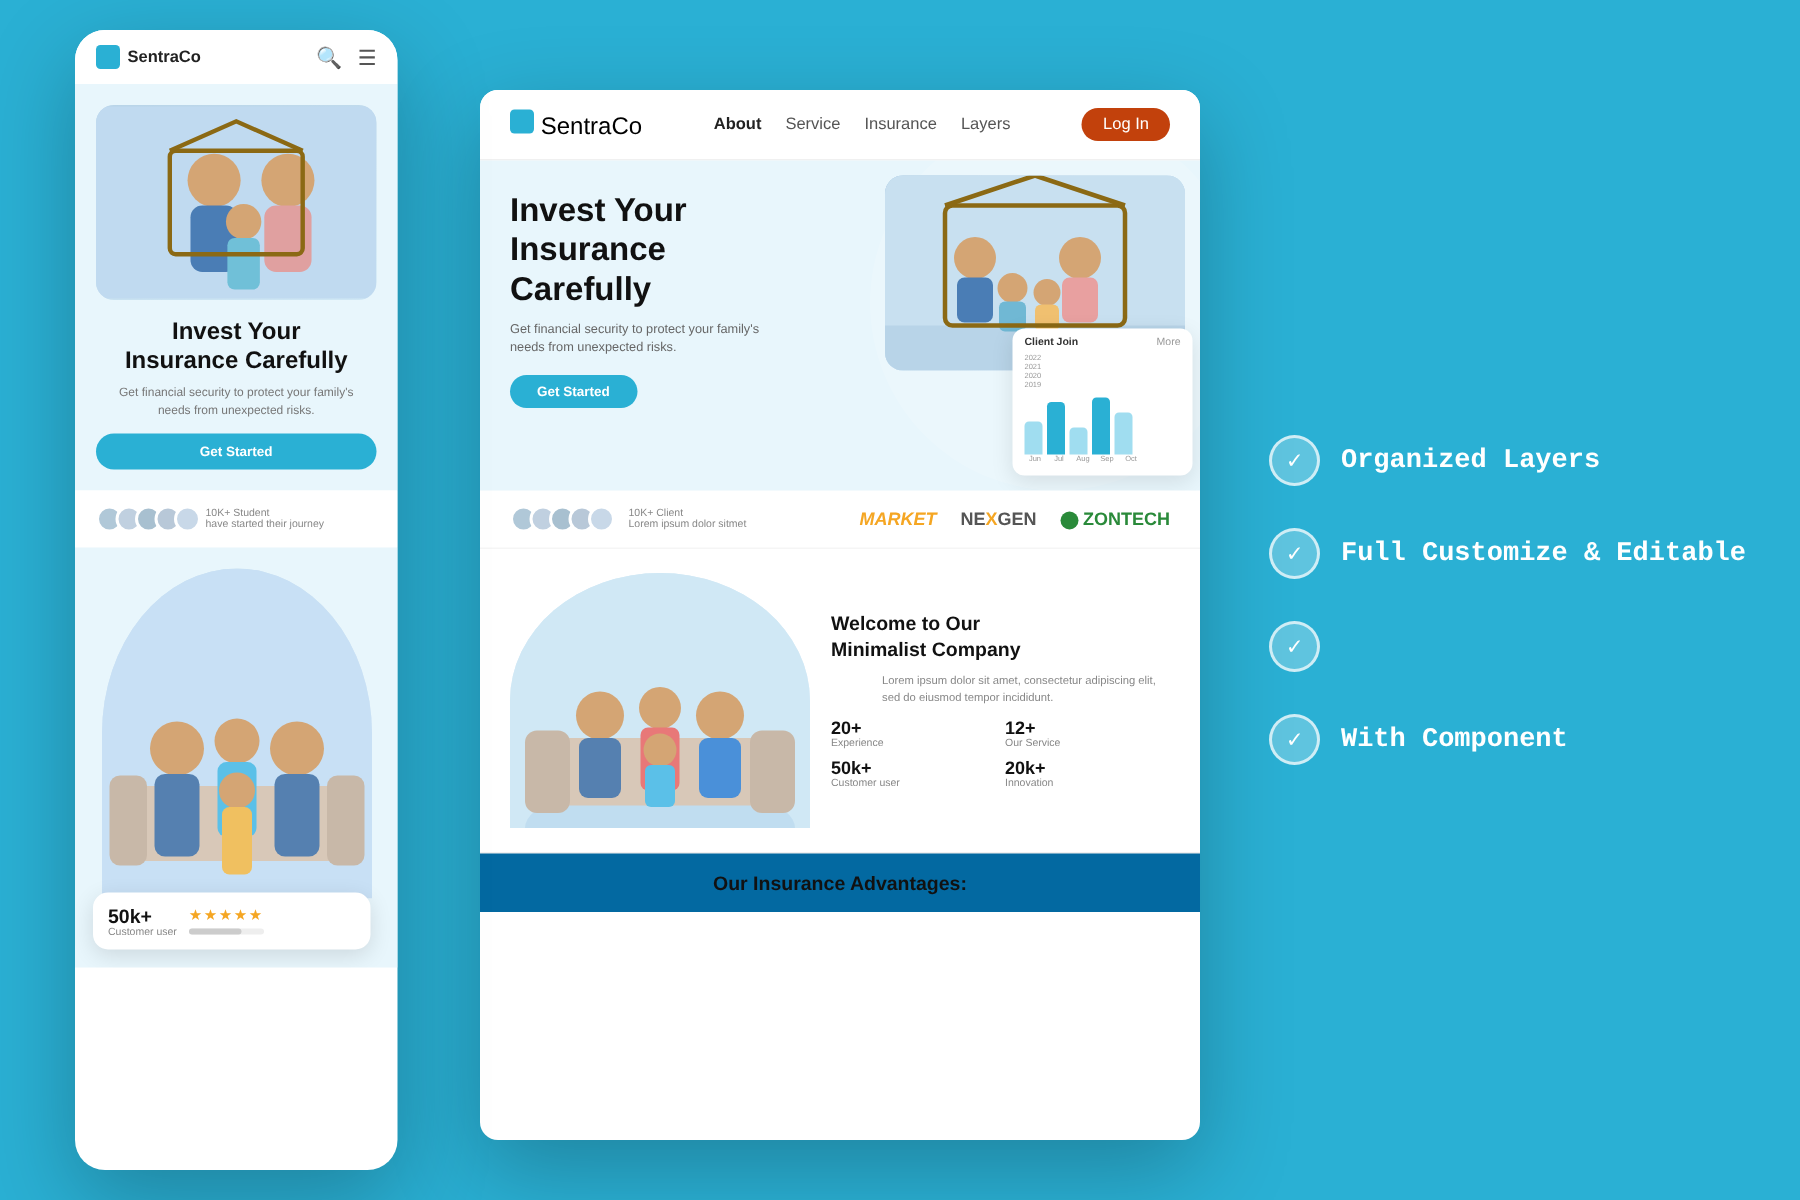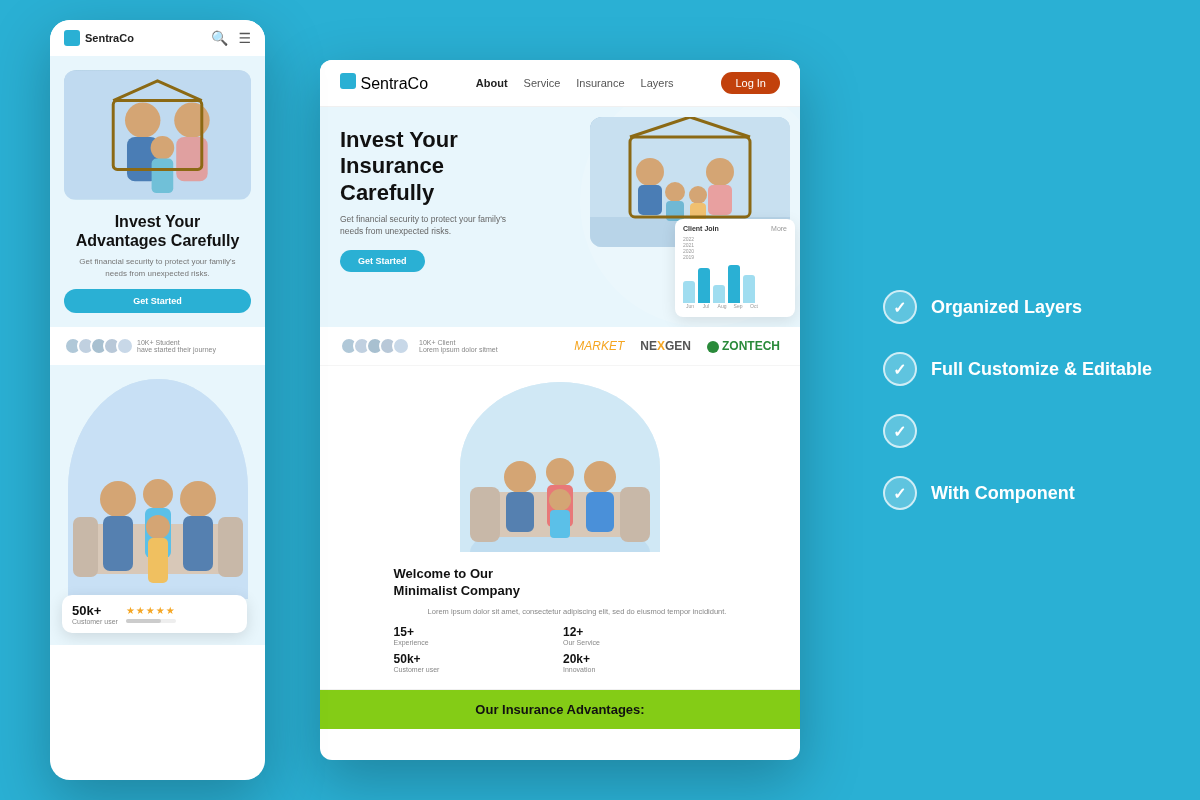--- a/index.html
+++ b/index.html
@@ -189,55 +189,54 @@
       display: inline-block;
     }
     .client-avatar:nth-child(1) { background: #b0c8d8; }
     .client-avatar:nth-child(2) { background: #c0d0e0; }
     .client-avatar:nth-child(3) { background: #a8c0d0; }
     .client-avatar:nth-child(4) { background: #b8c8d8; }
     .client-avatar:nth-child(5) { background: #c8d8e8; }
     .client-info { font-size: 8px; font-weight: 700; color: #333; }
     .client-info span { display: block; font-size: 7px; font-weight: 400; color: #888; }
     .brand-logos { display: flex; align-items: center; gap: 16px; margin-left: auto; }
-    .brand-market { font-size: 12px; font-weight: 400; color: #f5a623; font-style: italic; }
+    .brand-market { font-size: 12px; font-weight: 700; color: #f5a623; font-style: italic; }
     .brand-nexgen { font-size: 12px; font-weight: 700; color: #555; }
     .brand-zontech { font-size: 12px; font-weight: 700; color: #2a8a3a; }
     .brand-nexgen-x { color: #f5a623; }
     .zontech-icon { display: inline-block; width: 12px; height: 12px; background: #2a8a3a; border-radius: 50%; margin-right: 3px; vertical-align: middle; }
 
     
     .welcome-section {
       background: #fff;
       padding: 16px 20px;
       display: flex;
       gap: 14px;
       align-items: center;
       min-height: 200px;
-      flex-direction: column;
     }
     .welcome-img {
       width: 200px;
       height: 170px;
       border-radius: 50% 50% 0 0;
       background: linear-gradient(160deg, #d0e8f5 0%, #e8f4fc 100%);
       flex-shrink: 0;
       overflow: hidden;
       position: relative;
     }
     .welcome-text { flex: 1; }
     .welcome-title { font-size: 13px; font-weight: 800; color: #111; margin-bottom: 6px; line-height: 1.3; }
     .welcome-desc { font-size: 7.5px; color: #888; line-height: 1.5; margin-bottom: 8px; margin-left: 34px; }
     .stats-grid { display: grid; grid-template-columns: 1fr 1fr; gap: 6px; }
     .stat-item .stat-num { font-size: 12px; font-weight: 800; color: #111; }
     .stat-item .stat-label { font-size: 7px; color: #888; }
 
     
     .insurance-section {
-      background: #84cc16;
+      background: #0369a1;
       padding: 12px 20px;
       border-top: 1px solid #f0f0f0;
       text-align: center;
     }
     .insurance-title { font-size: 13px; font-weight: 800; color: #111; }
 
     
     .mobile-preview {
       position: absolute;
       left: 0;
@@ -356,26 +355,27 @@
     .rating-bar-fill {
       height: 100%;
       width: 70%;
       background: #ccc;
       border-radius: 2px;
     }
 
     
     .features-list {
       position: absolute;
-      right: 48px;
+      right: 36px;
       top: 50%;
       transform: translateY(-50%);
       display: flex;
       flex-direction: column;
       gap: 28px;
+      font-family: Liberation Mono, monospace;
     }
     .feature-item {
       display: flex;
       align-items: center;
       gap: 14px;
     }
     .feature-check {
       width: 34px;
       height: 34px;
       border-radius: 50%;
@@ -549,21 +549,21 @@
           </svg>
         </div>
         <div class="welcome-text">
           <div class="welcome-title">
             <span>Welcome to Our</span><br>
             <span>Minimalist Company</span>
           </div>
           <div class="welcome-desc">Lorem ipsum dolor sit amet, consectetur adipiscing elit, sed do eiusmod tempor incididunt.</div>
           <div class="stats-grid">
             <div class="stat-item">
-              <div class="stat-num">15+</div>
+              <div class="stat-num">20+</div>
               <div class="stat-label">Experience</div>
             </div>
             <div class="stat-item">
               <div class="stat-num">12+</div>
               <div class="stat-label">Our Service</div>
             </div>
             <div class="stat-item">
               <div class="stat-num">50k+</div>
               <div class="stat-label">Customer user</div>
             </div>
@@ -603,21 +603,21 @@
             <circle cx="130" cy="50" r="18" fill="#d4a574"></circle>
             <rect x="114" y="67" width="32" height="45" rx="8" fill="#e0a0a0"></rect>
             <circle cx="100" cy="78" r="12" fill="#d4a574"></circle>
             <rect x="89" y="89" width="22" height="35" rx="5" fill="#70c0d8"></rect>
             <rect x="50" y="30" width="90" height="70" rx="4" fill="none" stroke="#8b6914" stroke-width="3"></rect>
             <polyline points="50,30 95,10 140,30" fill="none" stroke="#8b6914" stroke-width="3"></polyline>
           </svg>
         </div>
         <div class="mobile-hero-title">
           <span>Invest Your</span><br>
-          <span>Advantages Carefully</span>
+          <span>Insurance Carefully</span>
         </div>
         <div class="mobile-hero-sub">
           Get financial security to protect your family's<br>needs from unexpected risks.
         </div>
         <div class="mobile-hero-btn">Get Started</div>
       </div>
 
       <div class="mobile-clients">
         <div class="client-avatars">
           <span class="client-avatar"></span>

